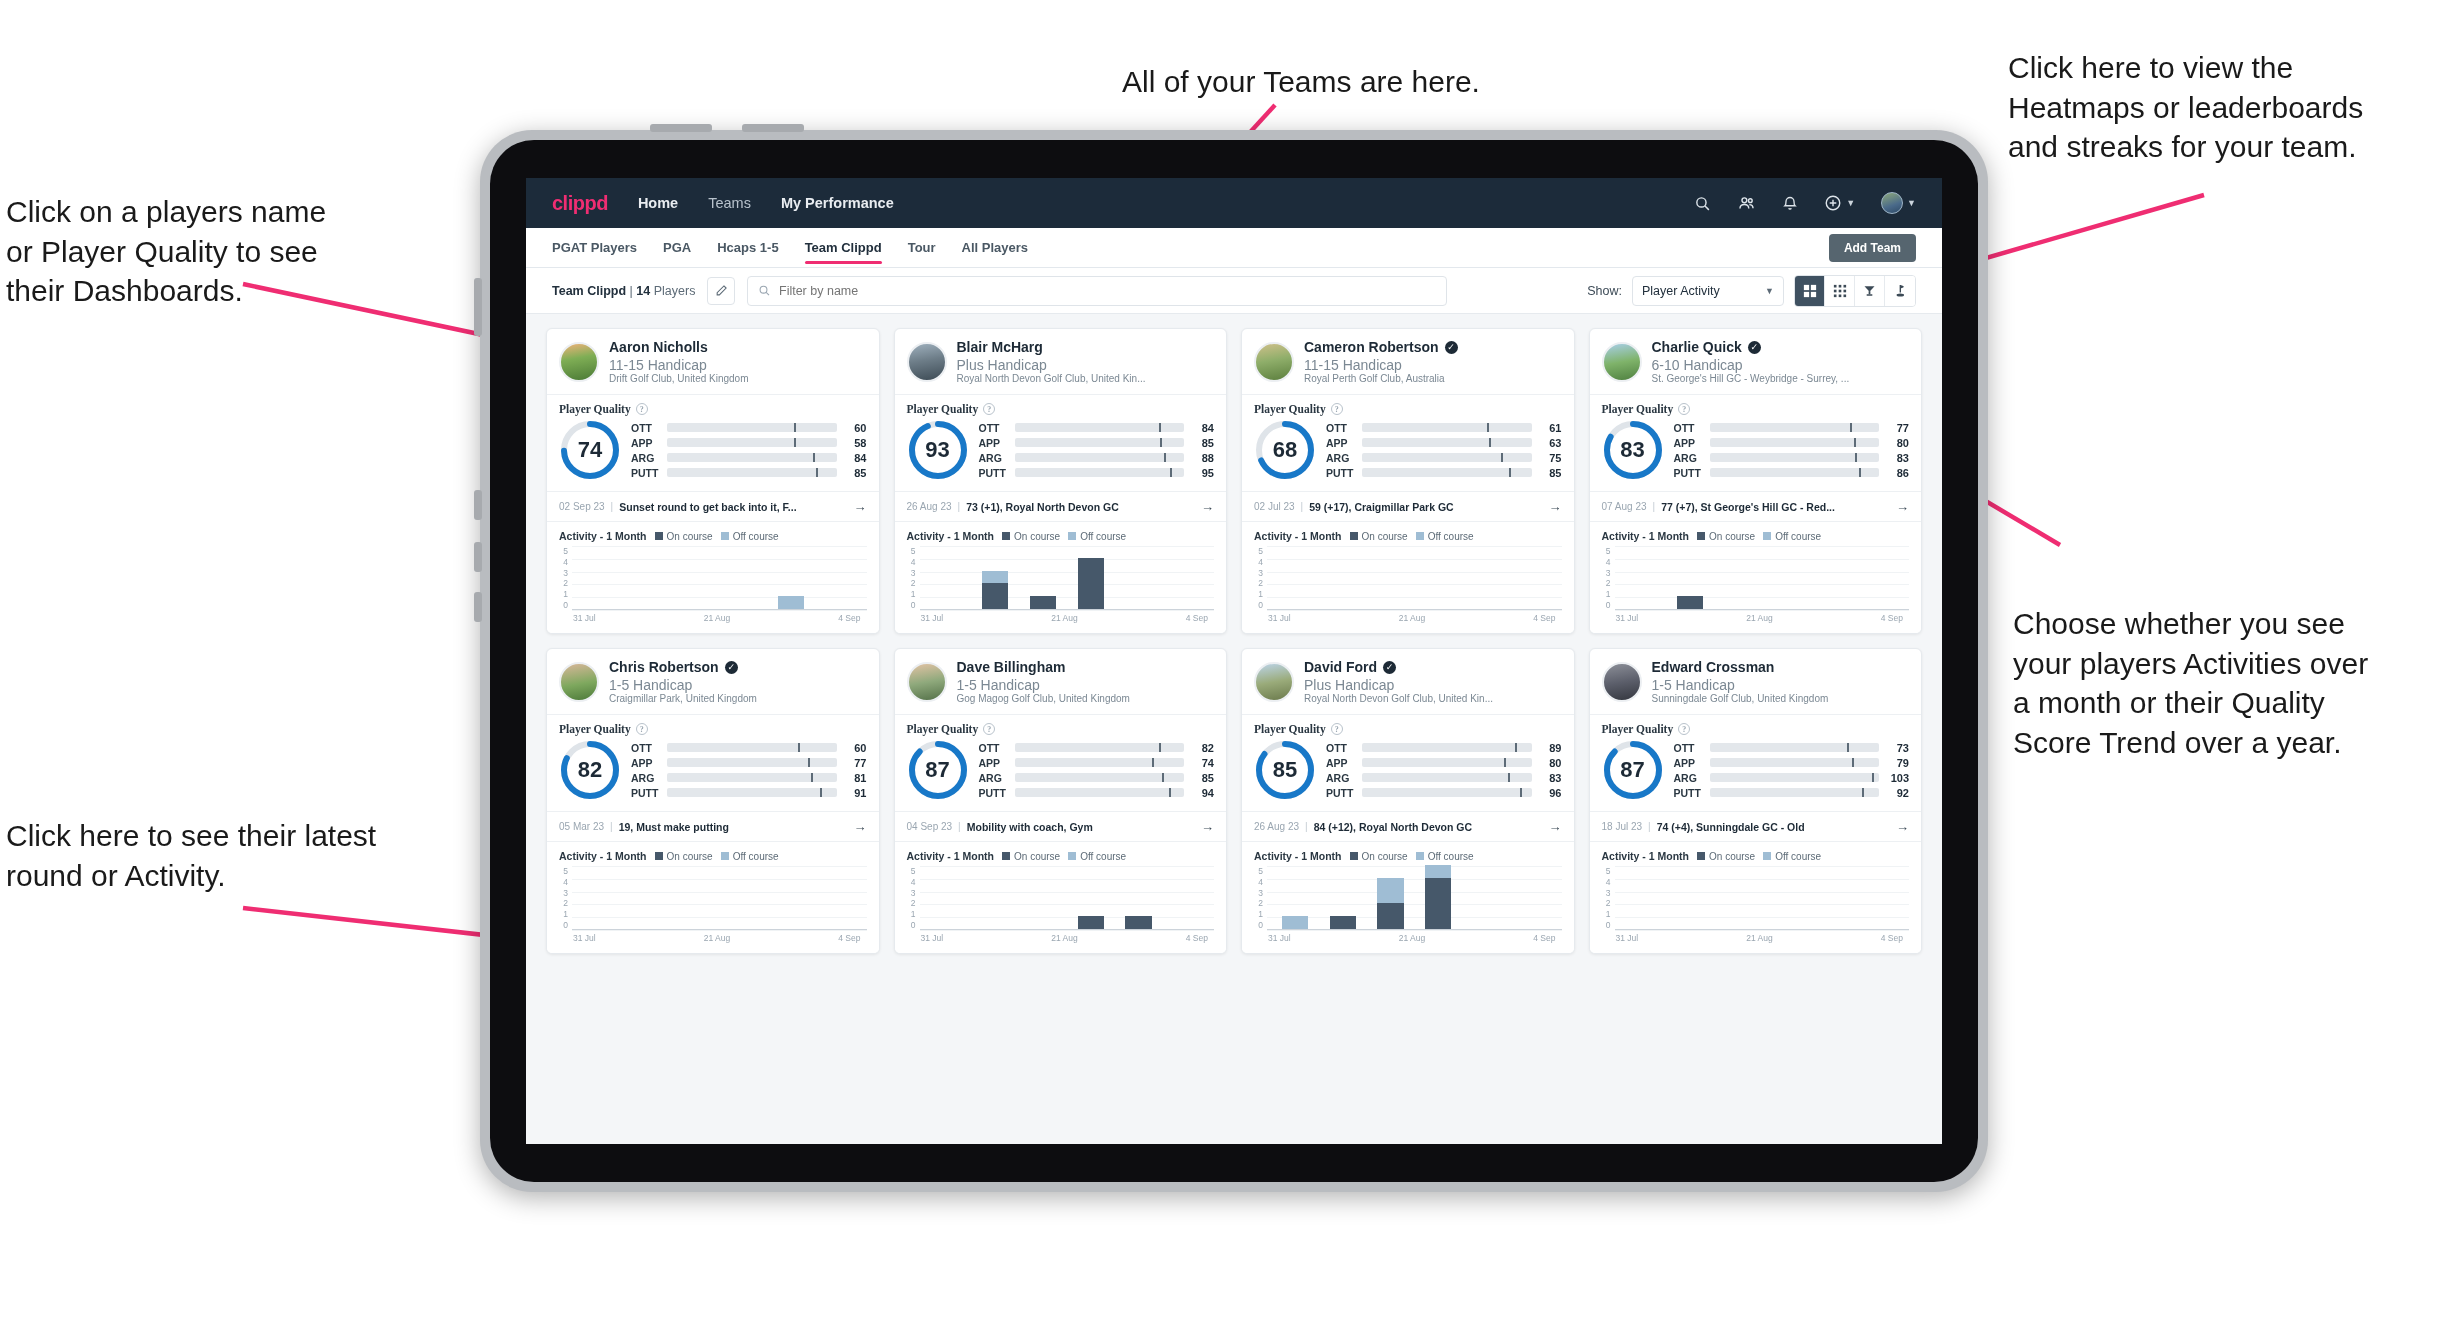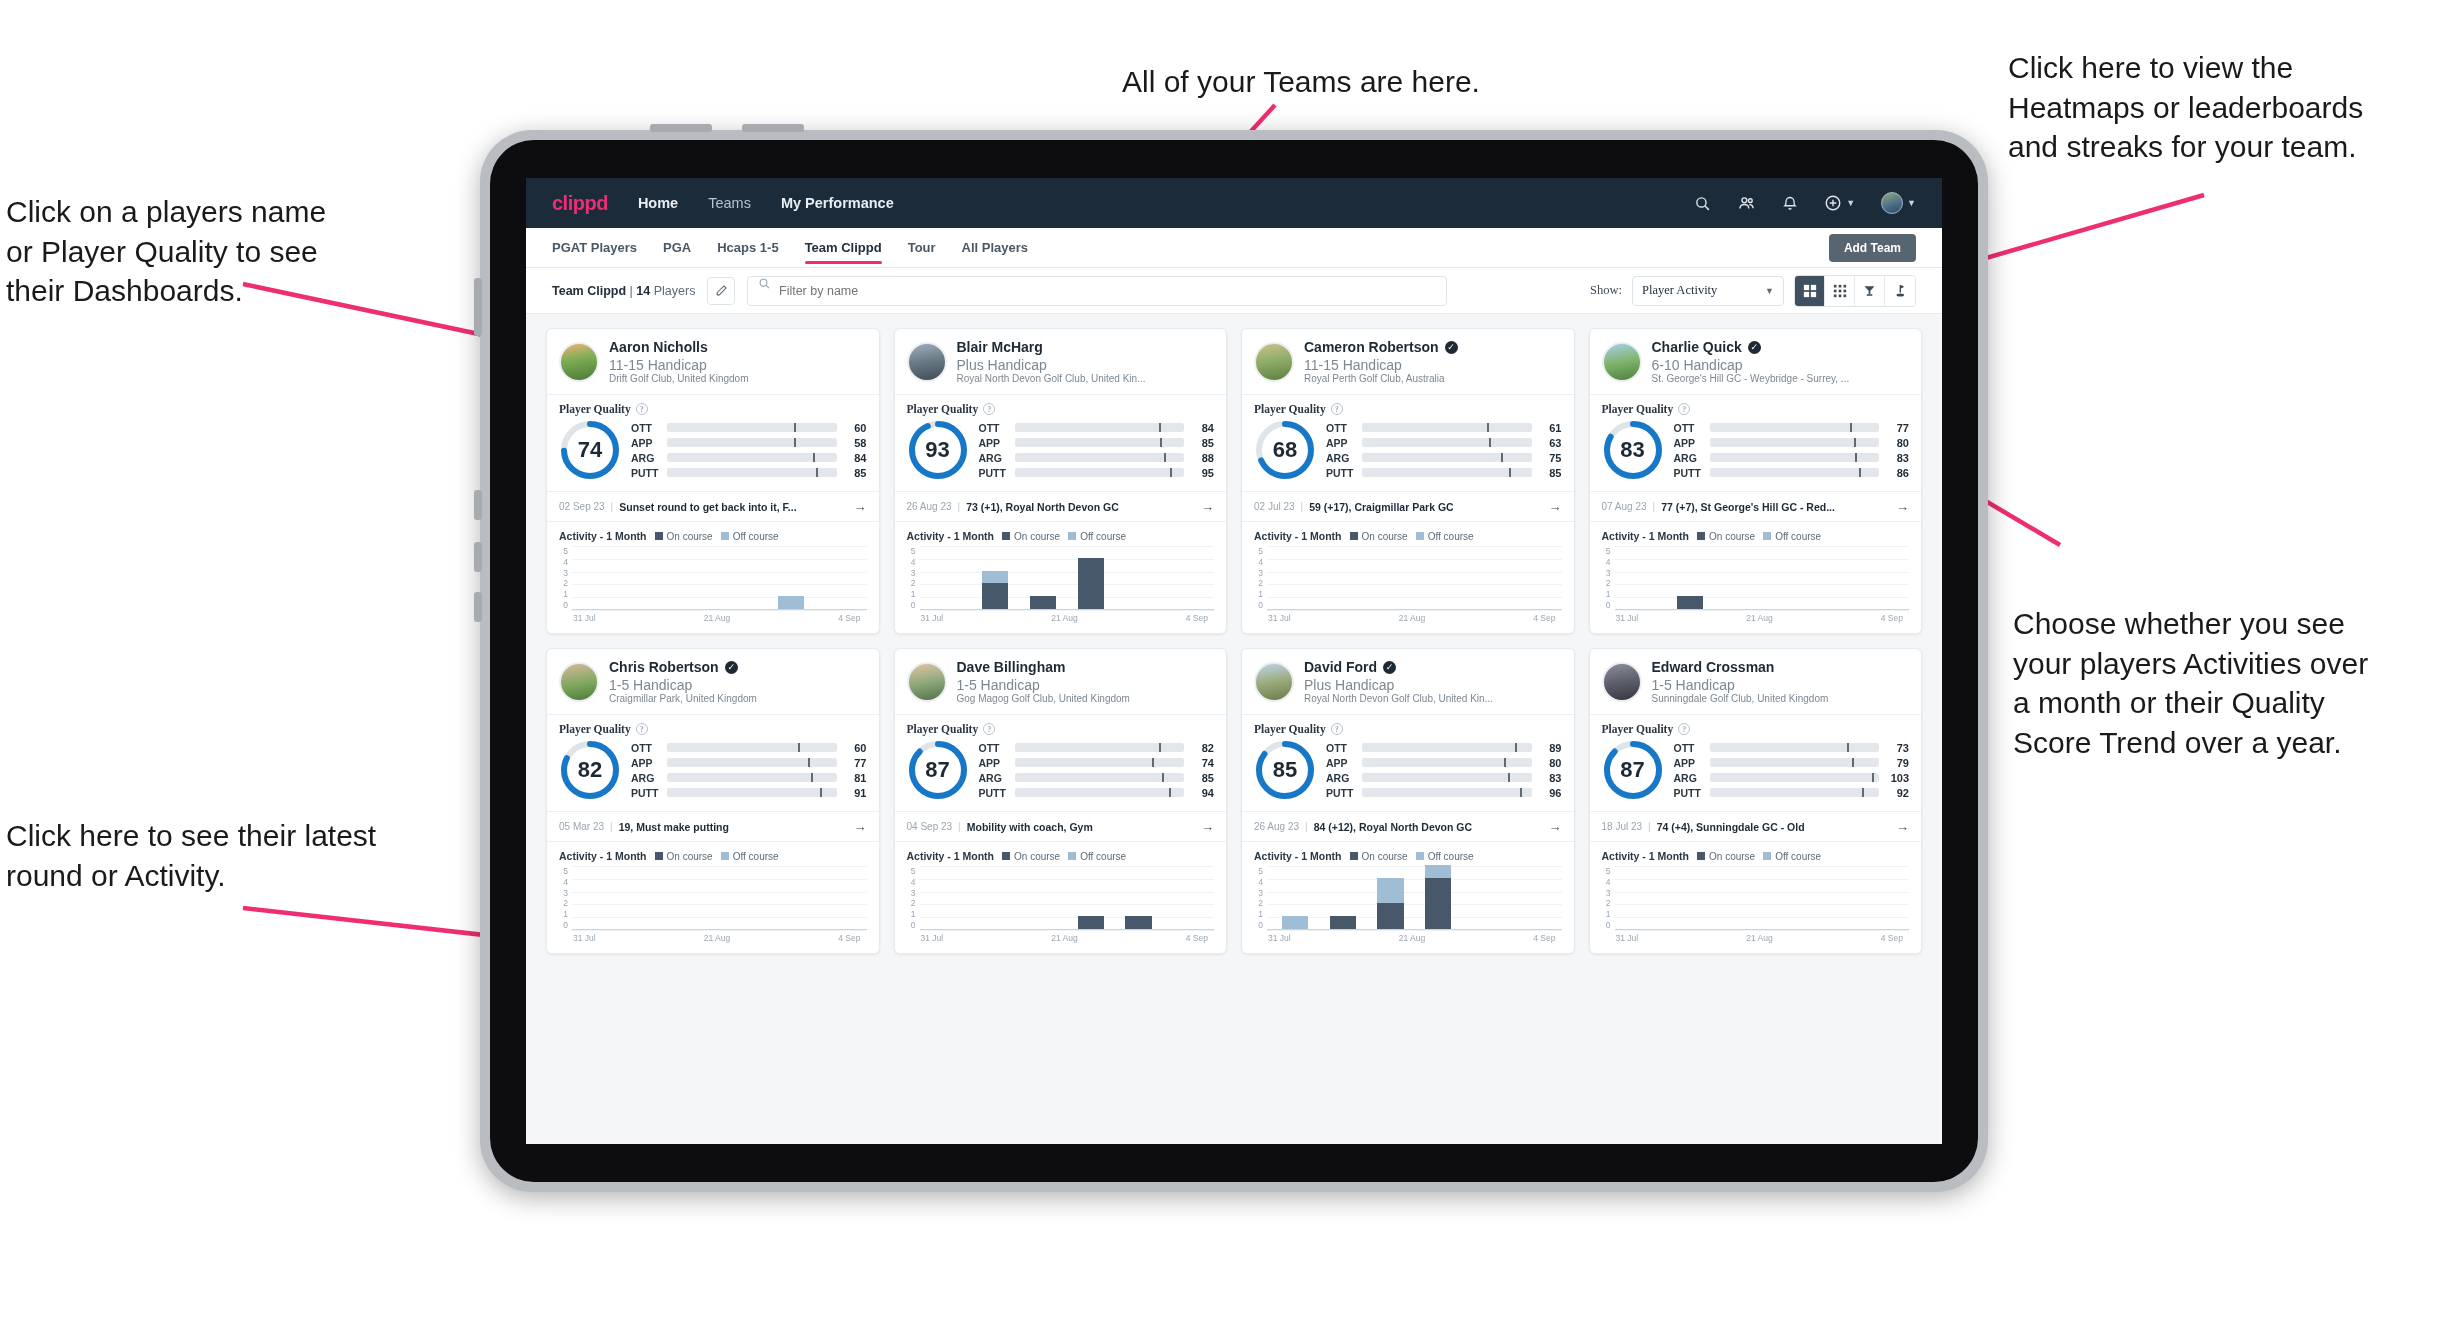--- a/index.html
+++ b/index.html
@@ -114,27 +114,27 @@
   #team-label b { font-weight: 700; }
   #team-label span.light { color: #5d6b77; font-weight: 400; }
   #edit-btn {
     width: 28px; height: 28px; border: 1px solid #dfe4e9; border-radius: 4px;
     background:#fff; display:flex; align-items:center; justify-content:center;
     color:#5d6b77;
   }
   #searchbox {
     flex: 1; max-width: 700px; height: 30px;
     border: 1px solid #dfe4e9; border-radius: 4px; background:#fff;
-    display: flex; gap: 8px; padding: 0 10px;
+    display: flex; align-items: center; gap: 8px; padding: 0 10px;
   }
   #searchbox input {
     border:none; outline:none; font-size: 12.5px; color:#8b98a4;
     font-family:"Liberation Sans", sans-serif; width: 100%; background: transparent;
   }
-  #show-wrap { margin-left: auto; display:flex; align-items:center; gap:10px;font-family:Liberation Serif, serif; }
+  #show-wrap { margin-left: auto; display:flex; align-items:center; gap:10px; }
   #show-label { font-size: 12.5px; color: #3c4a56; }
   #show-select {
     width: 152px; height: 30px; border: 1px solid #dfe4e9; border-radius: 4px;
     background:#fff; display:flex; align-items:center; justify-content:space-between;
     padding: 0 9px; font-size: 12.5px; color: #22303d;
   }
   #viewtoggle { display:flex; border:1px solid #dfe4e9; border-radius:4px; overflow:hidden; }
   .vt {
     width: 30px; height: 30px; background:#fff;
     display:flex; align-items:center; justify-content:center;

